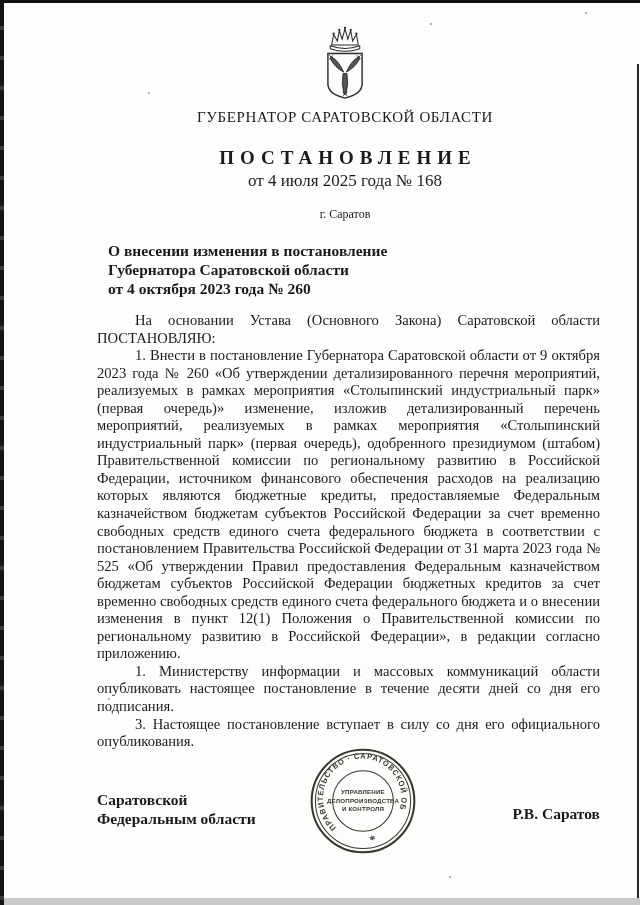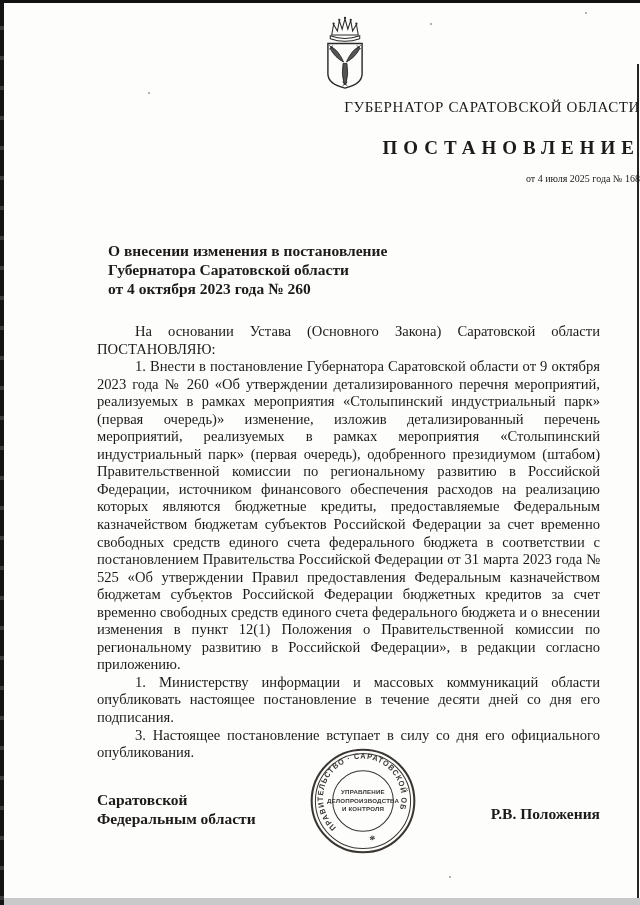--- a/index.html
+++ b/index.html
@@ -19,33 +19,33 @@
   }
   
   .edge-top{position:absolute;top:0;left:0;width:100%;height:3px;background:#121212;}
   .edge-left{position:absolute;top:0;left:0;width:4px;height:100%;
     background:repeating-linear-gradient(180deg,#141414 0 26px,#3a3a3a 26px 30px);}
   .edge-right{position:absolute;top:64px;right:1px;width:2px;bottom:0;background:#242424;}
   .edge-bottom{position:absolute;bottom:0;left:4px;right:0;height:7px;background:#c9c9c9;}
   .speck{position:absolute;background:#6d6d6d;width:2px;height:2px;border-radius:50%;opacity:.7;}
 
   
-  .head-col{position:absolute;left:50px;width:590px;top:14px;text-align:right;}
+  .head-col{position:absolute;left:50px;width:590px;top:24px;text-align:center;}
   .coat{display:block;margin:0 auto;}
   .org-name{margin-top:9px;font-size:15px;letter-spacing:.6px;}
   .doc-type{margin-top:21px;font-size:19px;font-weight:bold;letter-spacing:6px;text-indent:6px;}
-  .date-line{margin-top:14px;font-size:10px;}
+  .date-line{margin-top:2px;font-size:17px;}
   .city{margin-top:16px;font-size:12px;}
 
   .doc-title{
     position:absolute;left:108px;top:241px;width:430px;
     font-weight:bold;font-size:15.5px;line-height:19px;
   }
   .body-text{
-    position:absolute;left:97px;top:323px;width:503px;
+    position:absolute;left:97px;top:312px;width:503px;
     font-size:14.6px;line-height:17.55px;text-align:justify;
   }
   .body-text p{margin:0;text-indent:38px;}
   .sign-post{
     position:absolute;left:97px;top:790px;
     font-weight:bold;font-size:15.5px;line-height:19px;
   }
   .sign-name{
     position:absolute;right:40px;top:805px;
     font-weight:bold;font-size:15.5px;
@@ -95,20 +95,21 @@
 
       <path d="M15.5,34.5 Q23,38 28.5,50.5 Q19.5,46 14.5,36.5 Z
                M44.5,34.5 Q37,38 31.5,50.5 Q40.5,46 45.5,36.5 Z
                M28,52 Q26,63 29,73.5 Q30,75.5 31,73.5 Q34,63 32,52 Z" fill="#555" stroke="#222" stroke-width="0.9"></path>
       <path class="arms-line" stroke-width="1" d="M13.5,33 L18,37 M17.5,33 L13.5,37 M46.5,33 L42,37 M42.5,33 L46.5,37 M27.5,75.5 L32.5,71.5 M27.5,71.5 L32.5,75.5"></path>
     </svg>
 
     <div class="org-name">ГУБЕРНАТОР САРАТОВСКОЙ ОБЛАСТИ</div>
     <div class="doc-type">ПОСТАНОВЛЕНИЕ</div>
     <div class="date-line">от 4 июля 2025 года № 168</div>
+    <div class="city">г. Саратов</div>
   </div>
 
   <div class="doc-title">
     <div>О внесении изменения в постановление</div>
     <div>Губернатора Саратовской области</div>
     <div>от 4 октября 2023 года № 260</div>
   </div>
 
   <div class="body-text">
     <p>На основании Устава (Основного Закона) Саратовской области ПОСТАНОВЛЯЮ:</p>
@@ -133,15 +134,15 @@
       <text class="ring-label">
         <textPath href="#ring-arc" startOffset="0" textLength="212" lengthAdjust="spacingAndGlyphs">ПРАВИТЕЛЬСТВО · САРАТОВСКОЙ ОБЛАСТИ</textPath>
       </text>
       <text class="star" x="60" y="107">*</text>
     </g>
     <text class="center-label" x="60" y="53">УПРАВЛЕНИЕ</text>
     <text class="center-label" x="60" y="62">ДЕЛОПРОИЗВОДСТВА</text>
     <text class="center-label" x="60" y="71">И КОНТРОЛЯ</text>
   </svg>
 
-  <div class="sign-name">Р.В. Положения</div>
+  <div class="sign-name">Р.В. Саратов</div>
 
 </div>
 
 </body></html>

